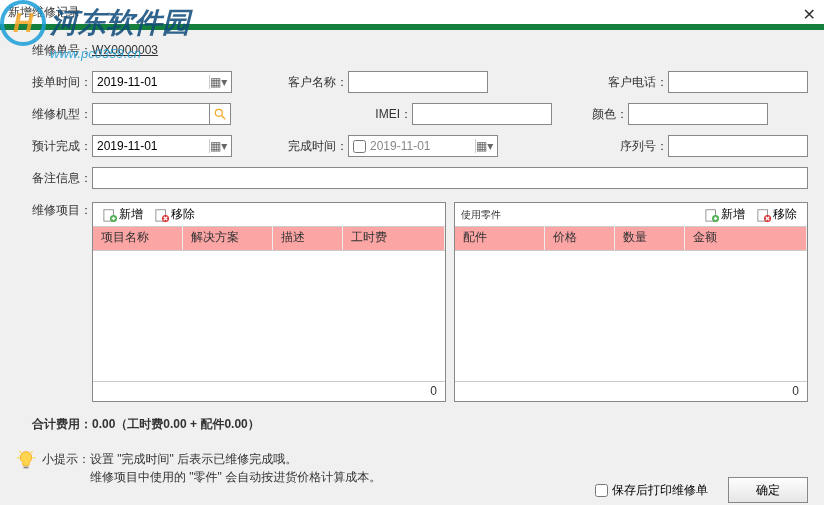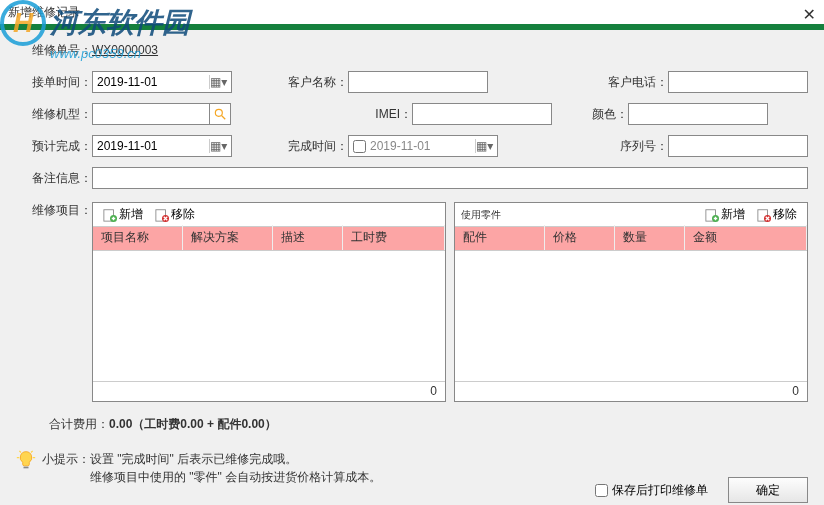--- a/index.html
+++ b/index.html
@@ -35,21 +35,21 @@
 .panel-right { flex: 1; }
 .panel-toolbar { height: 24px; border-bottom: 1px solid #ccc; display: flex; align-items: center; padding: 0 6px; gap: 4px; }
 .tb-btn { display: flex; align-items: center; gap: 2px; cursor: pointer; padding: 0 4px; height: 20px; }
 .tb-icon { width: 14px; height: 14px; display: inline-block; }
 .panel-title { font-size: 10px; color: #333; margin-right: auto; }
 .panel-header { height: 24px; border-bottom: 1px solid #ccc; display: flex; background: #fca5a5; align-items: flex-end; }
 .panel-header .th { padding: 4px 8px; border-right: 1px solid #eee; color: #333; font-size: 12px; }
 .panel-body { flex: 1; background: #fff; position: relative; }
 .panel-footer { height: 20px; border-top: 1px solid #ccc; text-align: right; padding: 2px 8px; font-size: 12px; color: #333; }
 .total-row { margin-top: 10px; }
-.total-row .label { font-weight: normal; margin-left: 17px; }
+.total-row .label { font-weight: bold; }
 .total-row .value-text { font-weight: bold; }
 .tip-row { margin-top: 14px; display: flex; align-items: flex-start; }
 .bulb { width: 20px; height: 20px; margin-right: 6px; }
 .tip-text { font-size: 12px; line-height: 18px; color: #333; }
 .bottom-row { position: absolute; bottom: 2px; right: 16px; display: flex; align-items: center; gap: 20px; }
 .checkbox-wrap { display: flex; align-items: center; gap: 4px; }
 .ok-btn { width: 80px; height: 26px; border: 1px solid #888; background: linear-gradient(#fdfdfd, #e6e6e6); cursor: pointer; font-size: 12px; }
 </style>
 </head>
 <body>

